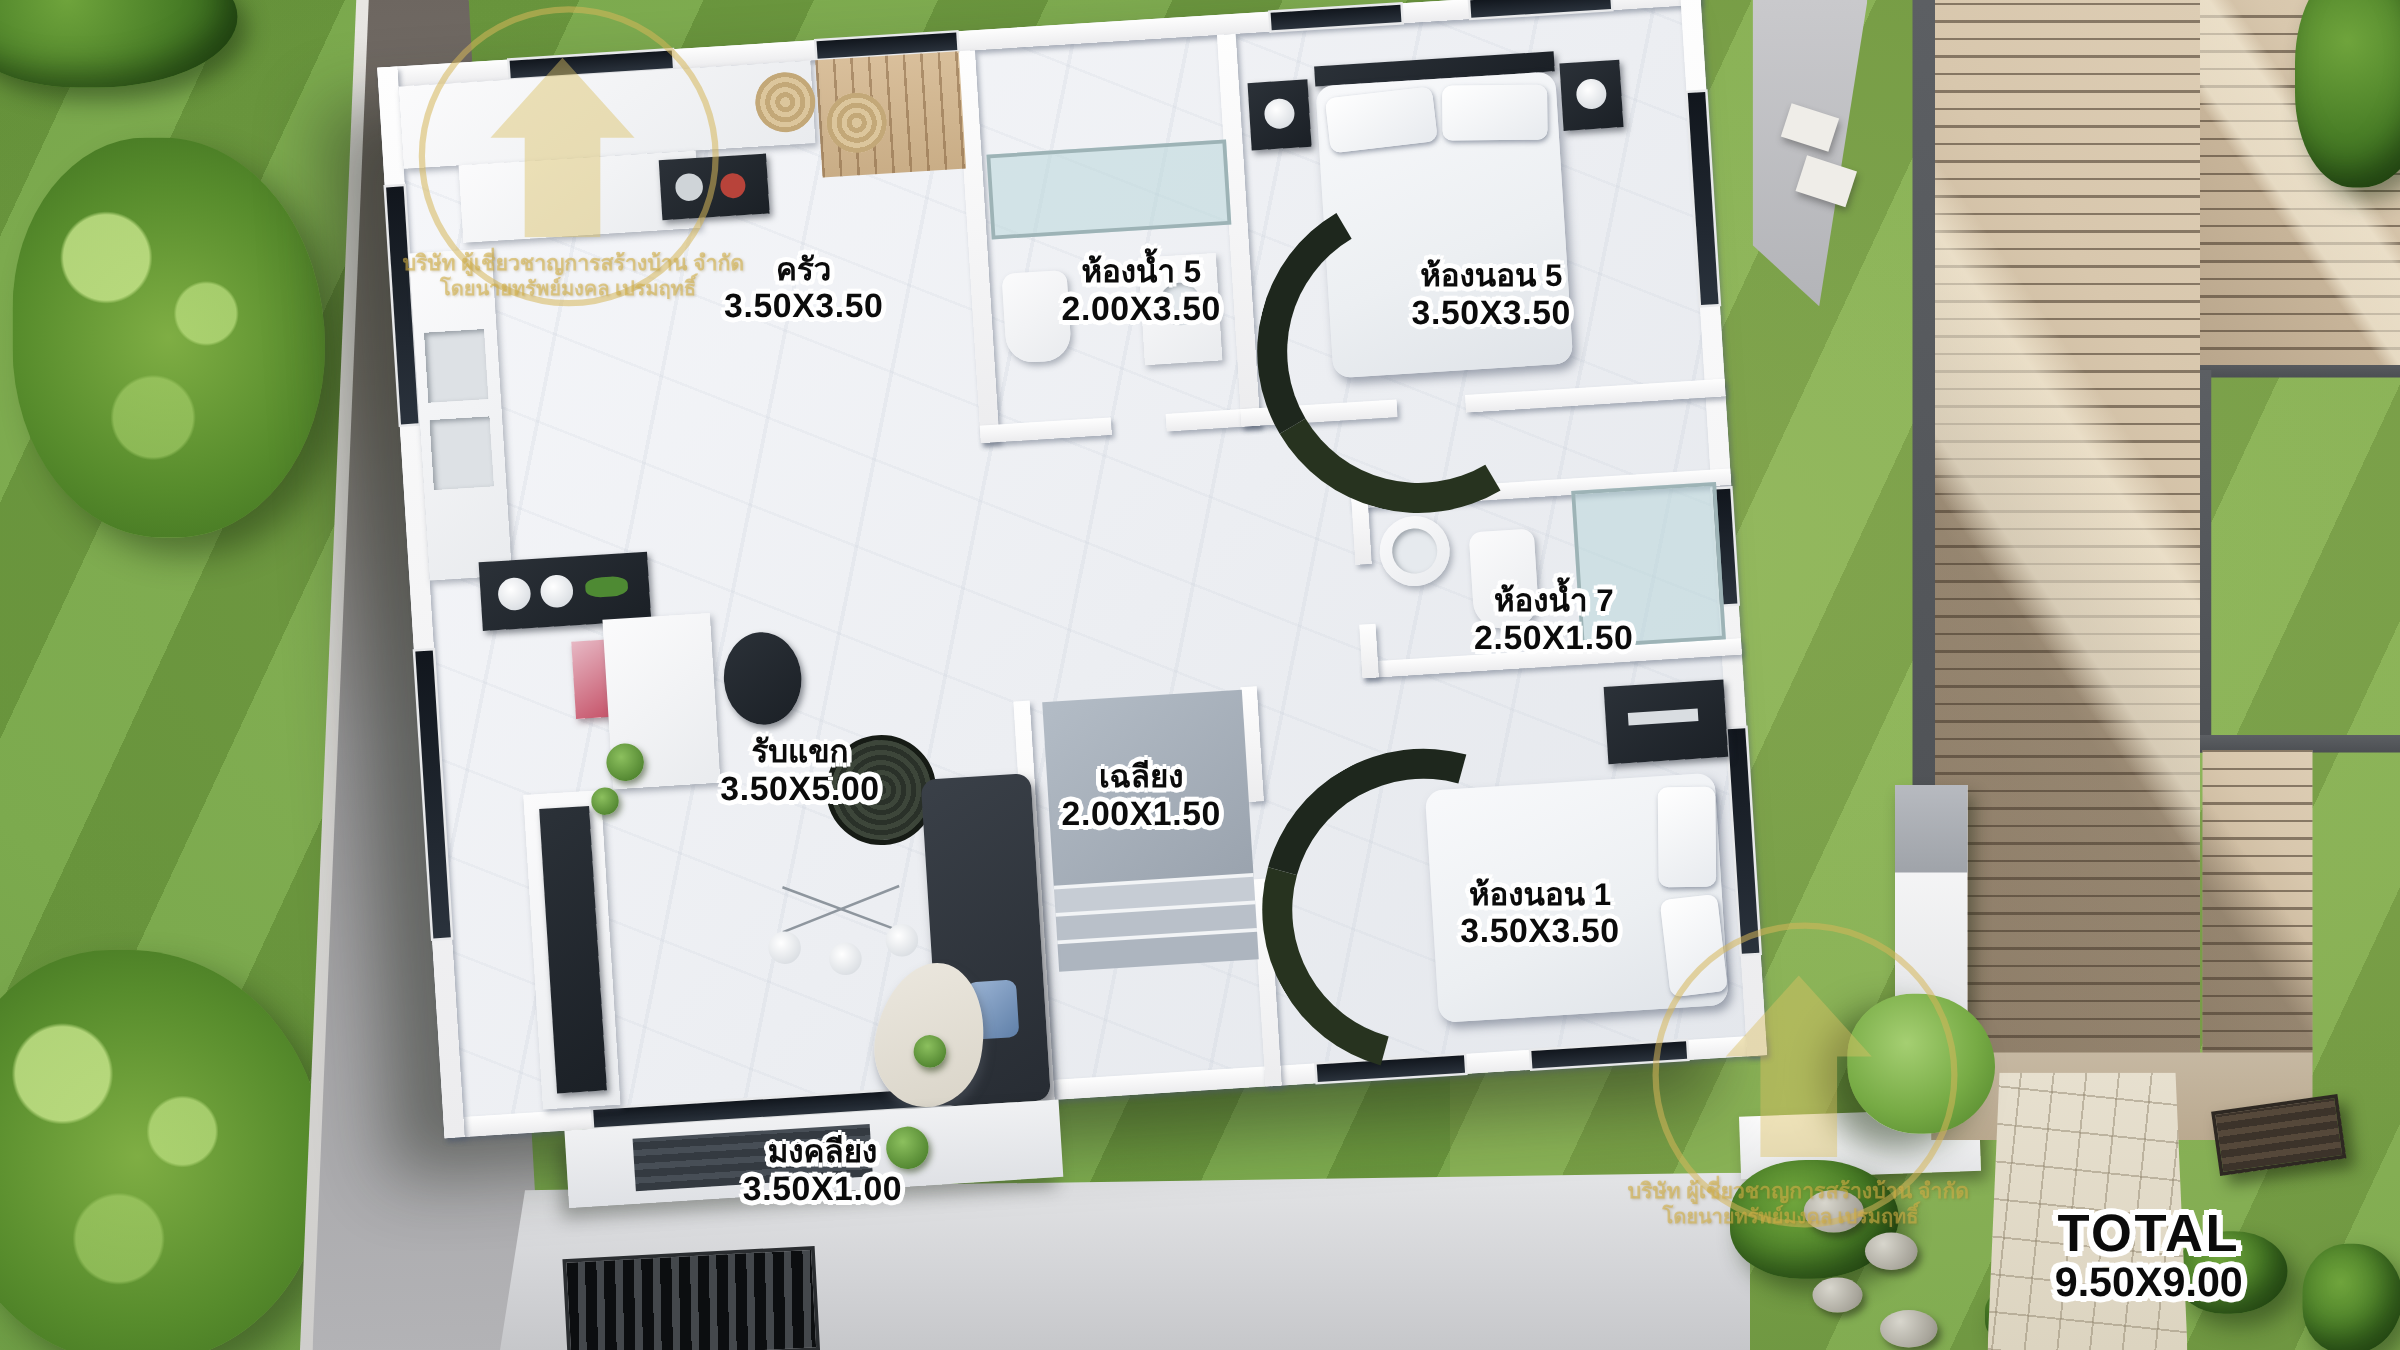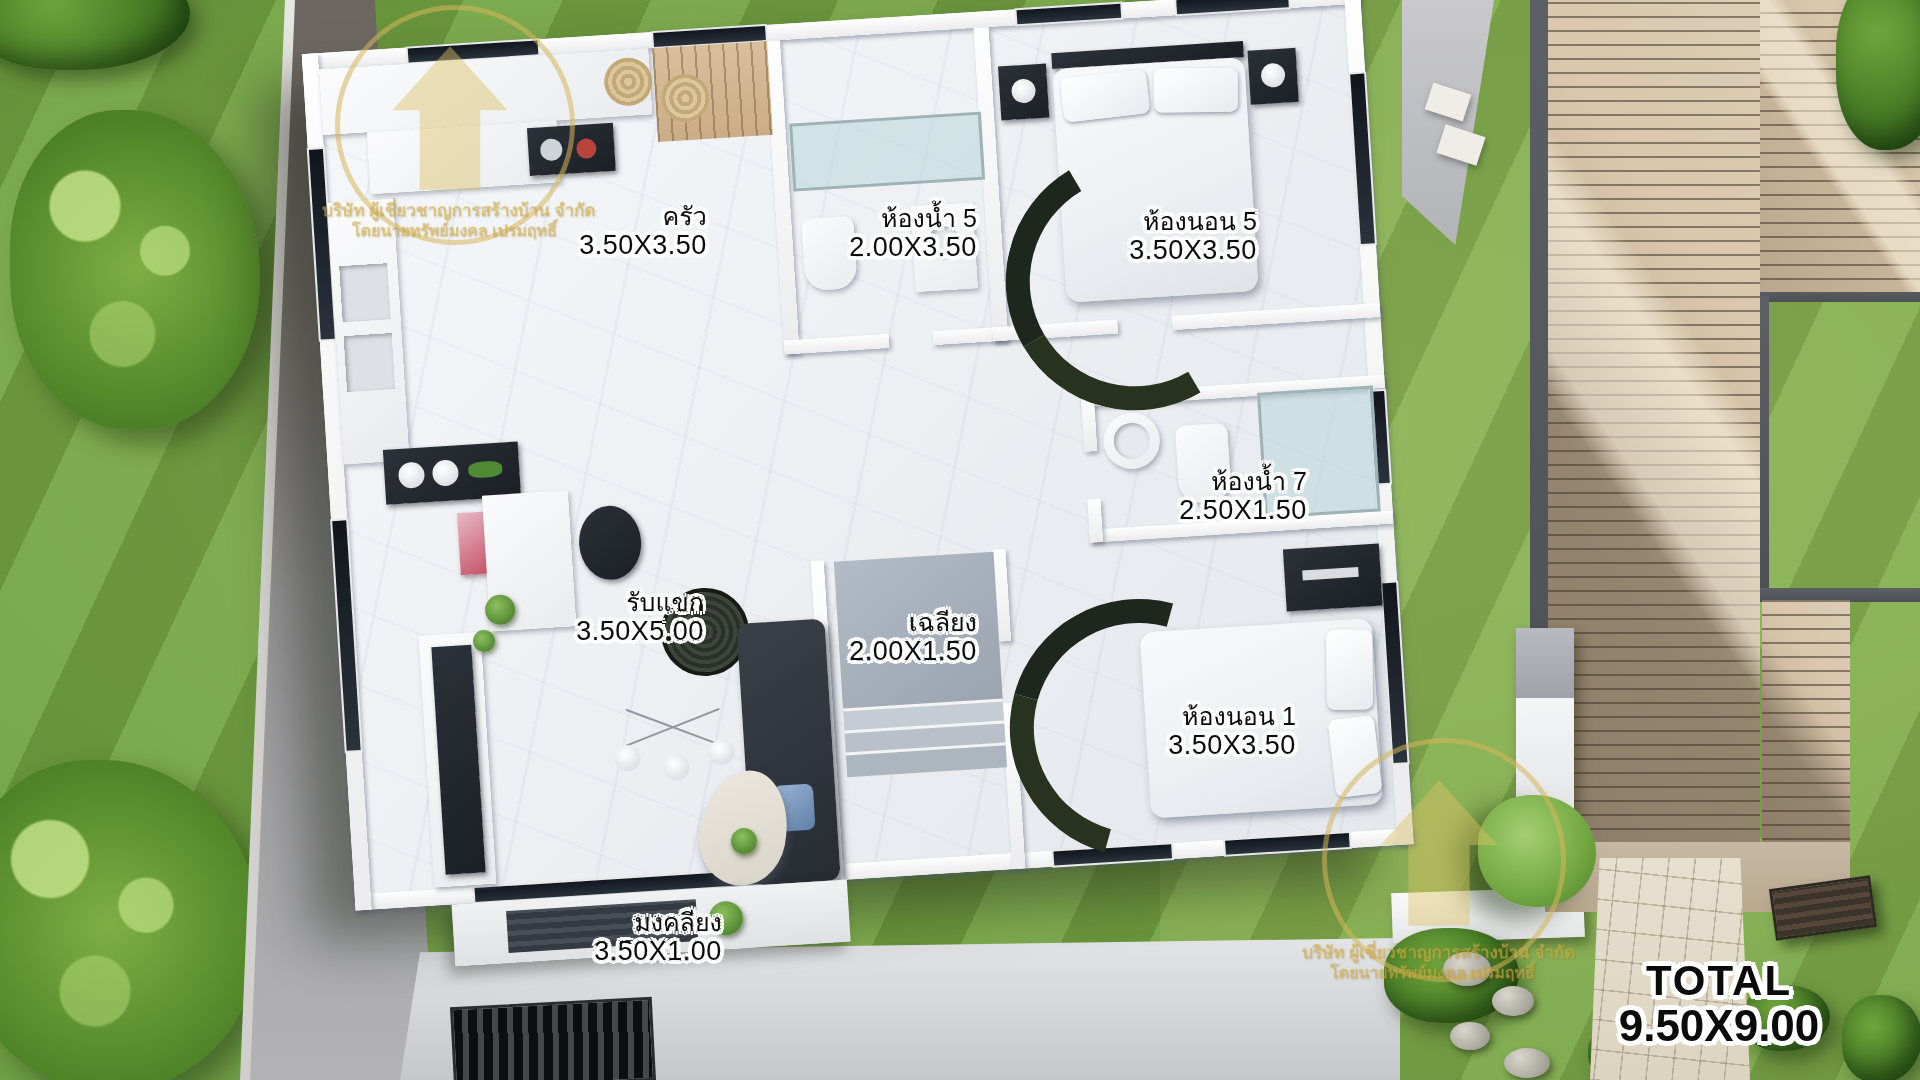--- a/index.html
+++ b/index.html
@@ -93,32 +93,32 @@
   .rug-arc{border-radius:50%;border:24px solid transparent;
     border-left-color:#1e271d;border-bottom-color:#27331f;}
   .lamp{border-radius:50%;background:radial-gradient(circle at 40% 35%, #ffffff, #cfd4da);}
   .circle{border-radius:50%;}
   .plant{border-radius:50%;background:radial-gradient(circle at 40% 35%, #8cc05e, #3f7322);box-shadow:2px 3px 5px rgba(30,50,10,.5);}
   .sofa{background:linear-gradient(150deg,#3a4048,#272c33);border-radius:12px;box-shadow:4px 6px 9px rgba(40,45,55,.55);}
   .mesh{background:repeating-radial-gradient(circle at 50% 50%, #2a3129 0 4px, #3d463a 4px 8px);
     border:4px solid #161b15;border-radius:50%;}
 
   
-  .room-label{transform:translate(-50%,-50%);text-align:right;color:#0b0b0b;
-    font-weight:normal;white-space:nowrap;line-height:1.12;
+  .room-label{transform:translate(-50%,-50%);text-align:center;color:#0b0b0b;
+    font-weight:bold;white-space:nowrap;line-height:1.12;
     text-shadow:-3px -3px 0 #fff,3px -3px 0 #fff,-3px 3px 0 #fff,3px 3px 0 #fff,
       0 -4px 0 #fff,0 4px 0 #fff,-4px 0 0 #fff,4px 0 0 #fff;}
   .room-label .rname{font-size:25px;}
   .room-label .rsize{font-size:27px;letter-spacing:.5px;}
   .total-label{transform:translate(-50%,-50%);text-align:center;color:#0b0b0b;font-weight:bold;
     white-space:nowrap;line-height:1.05;
     text-shadow:-4px -4px 0 #fff,4px -4px 0 #fff,-4px 4px 0 #fff,4px 4px 0 #fff,
       0 -5px 0 #fff,0 5px 0 #fff,-5px 0 0 #fff,5px 0 0 #fff;}
   .total-label .tname{font-size:42px;letter-spacing:2px;}
-  .total-label .tsize{font-size:44px;}
+  .total-label .tsize{font-size:33px;}
 
   
   .wm-ring{border:5px solid rgba(214,183,90,.55);border-radius:50%;}
   .wm-arrow{background:rgba(220,192,100,.45);
     clip-path:polygon(50% 4%,90% 45%,71% 45%,71% 96%,29% 96%,29% 45%,10% 45%);}
   .wm-text{color:rgba(210,175,70,.6);font-weight:bold;white-space:nowrap;
     text-shadow:1px 1px 2px rgba(120,90,20,.25);}
 </style>
 </head>
 <body>

